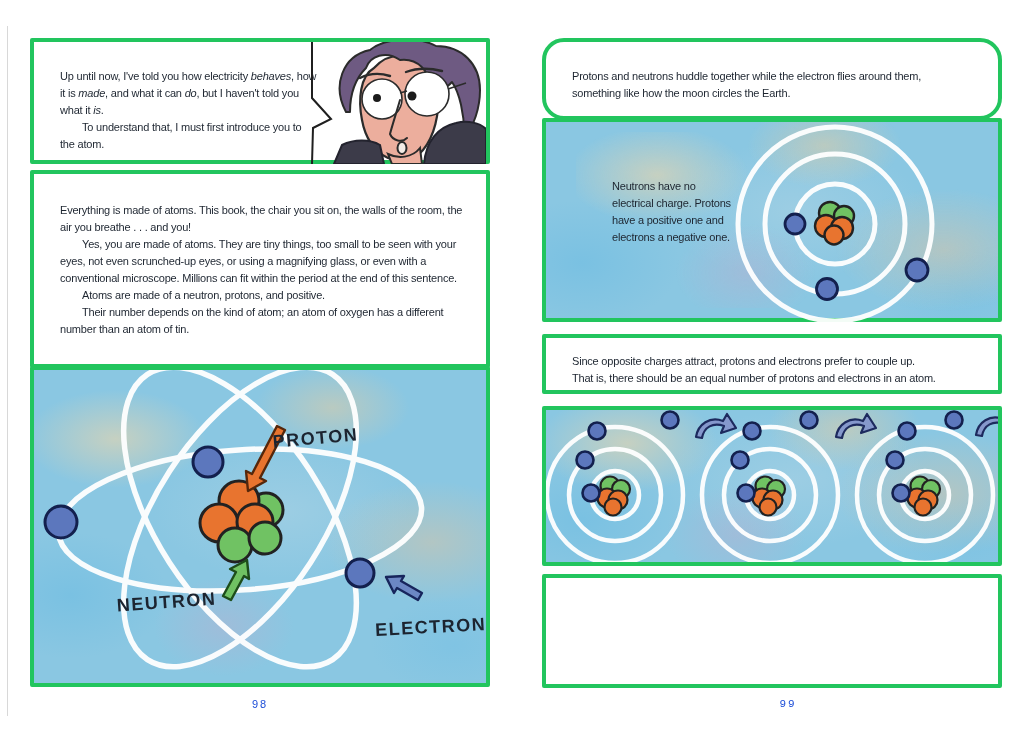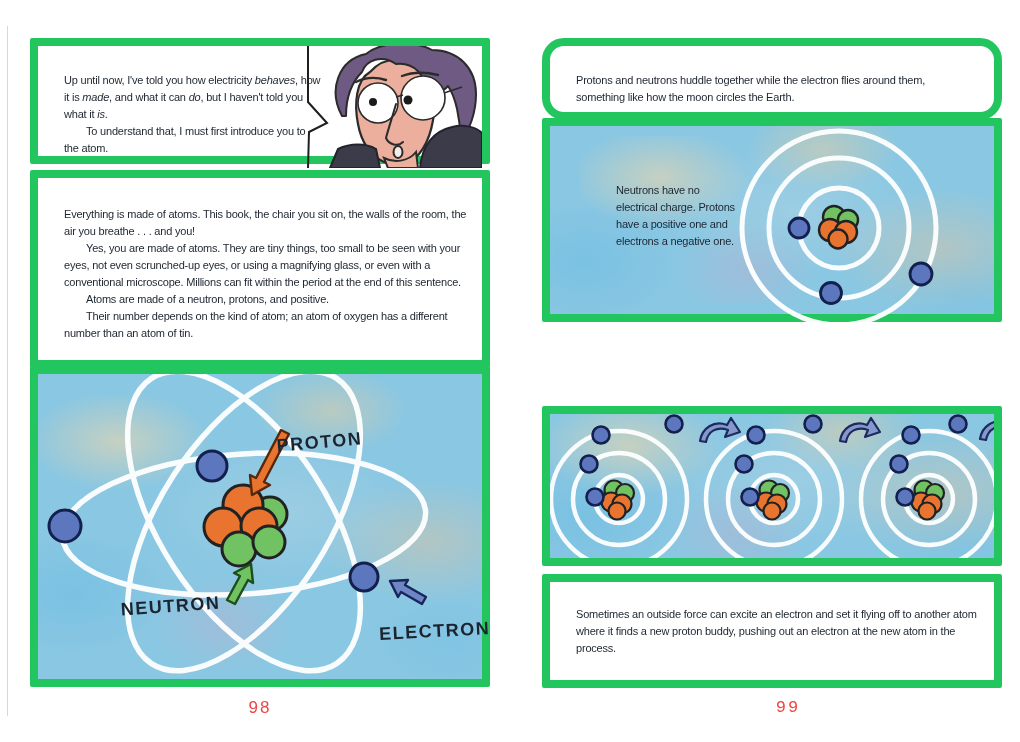--- a/index.html
+++ b/index.html
@@ -1,33 +1,33 @@
 <!DOCTYPE html>
 <html><head>
 <meta charset="utf-8">
 <style>
   html,body{margin:0;padding:0;background:#fff;}
   #canvas{position:relative;width:1020px;height:742px;background:#ffffff;overflow:hidden;
           font-family:"Liberation Sans","DejaVu Sans",sans-serif;color:#1d2530;}
   .page-edge{position:absolute;left:7px;top:26px;width:1px;height:690px;background:#d8d8d8;}
-  .panel{position:absolute;box-sizing:border-box;border:8px solid #22c55e;border-radius:2px;background:#fff;}
+  .panel{position:absolute;box-sizing:border-box;border:4px solid #22c55e;border-radius:2px;background:#fff;}
   .art{background-color:#8ac7e2;background-image:
     radial-gradient(ellipse 130px 70px at 18% 22%, rgba(247,216,166,.55), transparent 70%),
     radial-gradient(ellipse 110px 60px at 66% 12%, rgba(243,206,152,.45), transparent 70%),
     radial-gradient(ellipse 150px 85px at 88% 55%, rgba(238,196,150,.40), transparent 72%),
     radial-gradient(ellipse 100px 70px at 42% 82%, rgba(197,170,202,.35), transparent 70%),
     radial-gradient(ellipse 180px 95px at 55% 45%, rgba(166,209,228,.65), transparent 72%),
     radial-gradient(ellipse 140px 90px at 8% 72%, rgba(111,189,226,.6), transparent 70%),
     radial-gradient(ellipse 120px 70px at 93% 88%, rgba(120,193,228,.55), transparent 70%);}
   .art-b{background-position:30px 10px, -20px 0, 0 20px, 10px -10px, 0 0, 0 0, 0 0;}
   .txt{font-size:11px;line-height:17px;letter-spacing:-0.2px;}
   .txt p{margin:0;}
   .indent{text-indent:22px;}
   .em{font-style:italic;}
-  .pagenum{position:absolute;font-size:17px;letter-spacing:2px;color:#ef4444;text-align:center;width:460px;}
+  .pagenum{position:absolute;font-size:11px;letter-spacing:2px;color:#1d4ed8;text-align:center;width:460px;}
   svg{position:absolute;left:0;top:0;}
   text.hand{font-family:"Liberation Sans","DejaVu Sans",sans-serif;font-weight:700;
             font-size:18px;letter-spacing:1.5px;fill:#1c2430;}
 </style>
 </head>
 <body>
 
 <div id="canvas">
   <div class="page-edge"></div>
 
@@ -139,20 +139,26 @@
       </g>
       <g stroke="#13204e" stroke-width="2.8" fill="#5C77BD">
         <circle cx="249" cy="102" r="10"></circle>
         <circle cx="281" cy="167" r="10.5"></circle>
         <circle cx="371" cy="148" r="11"></circle>
       </g>
     </svg>
     <div class="txt" style="position:absolute;left:66px;top:56px;width:120px;">Neutrons have no electrical charge. Protons have a positive one and electrons a negative one.</div>
   </div>
 
+  <div class="panel" style="left:542px;top:334px;width:460px;height:60px;">
+    <div class="txt" style="position:absolute;left:26px;top:15px;width:420px;">
+      <p>Since opposite charges attract, protons and electrons prefer to couple up.</p>
+      <p>That is, there should be an equal number of protons and electrons in an atom.</p>
+    </div>
+  </div>
 
   <div class="panel art" style="left:542px;top:406px;width:460px;height:160px;overflow:hidden;">
     <svg width="456" height="156" viewBox="0 0 456 156">
       <g stroke="#ffffff" stroke-width="4.5" fill="none" opacity="0.95">
         <circle cx="69" cy="85" r="24"></circle>
           <circle cx="69" cy="85" r="46"></circle>
           <circle cx="69" cy="85" r="68"></circle>
         <circle cx="224" cy="85" r="24"></circle>
           <circle cx="224" cy="85" r="46"></circle>
           <circle cx="224" cy="85" r="68"></circle>
@@ -201,18 +207,17 @@
         <path d="M2,19 C4,6 16,-2 29,3 L33,-4 L42,10 L27,15 L30,8 C19,4 10,9 8,20 Z" fill="#8598CC" stroke="#1d2a5e" stroke-width="2.2" stroke-linejoin="round"></path>
       </g>
       <g transform="translate(428,6)">
         <path d="M2,19 C4,6 16,-2 29,3 L33,-4 L42,10 L27,15 L30,8 C19,4 10,9 8,20 Z" fill="#8598CC" stroke="#1d2a5e" stroke-width="2.2" stroke-linejoin="round"></path>
       </g>
     </svg>
   </div>
 
   <div class="panel" style="left:542px;top:574px;width:460px;height:114px;">
     <div class="txt" style="position:absolute;left:26px;top:24px;width:420px;">
-      <p>Sometimes an outside force can excite an electron and set it flying off to another atom where it finds a new proton buddy, pushing out an electron at the new atom in the process.</p>
     </div>
   </div>
 
   <div class="pagenum" style="left:558px;top:698px;font-family:Liberation Mono, monospace;">99</div>
 </div>
 
 </body></html>

